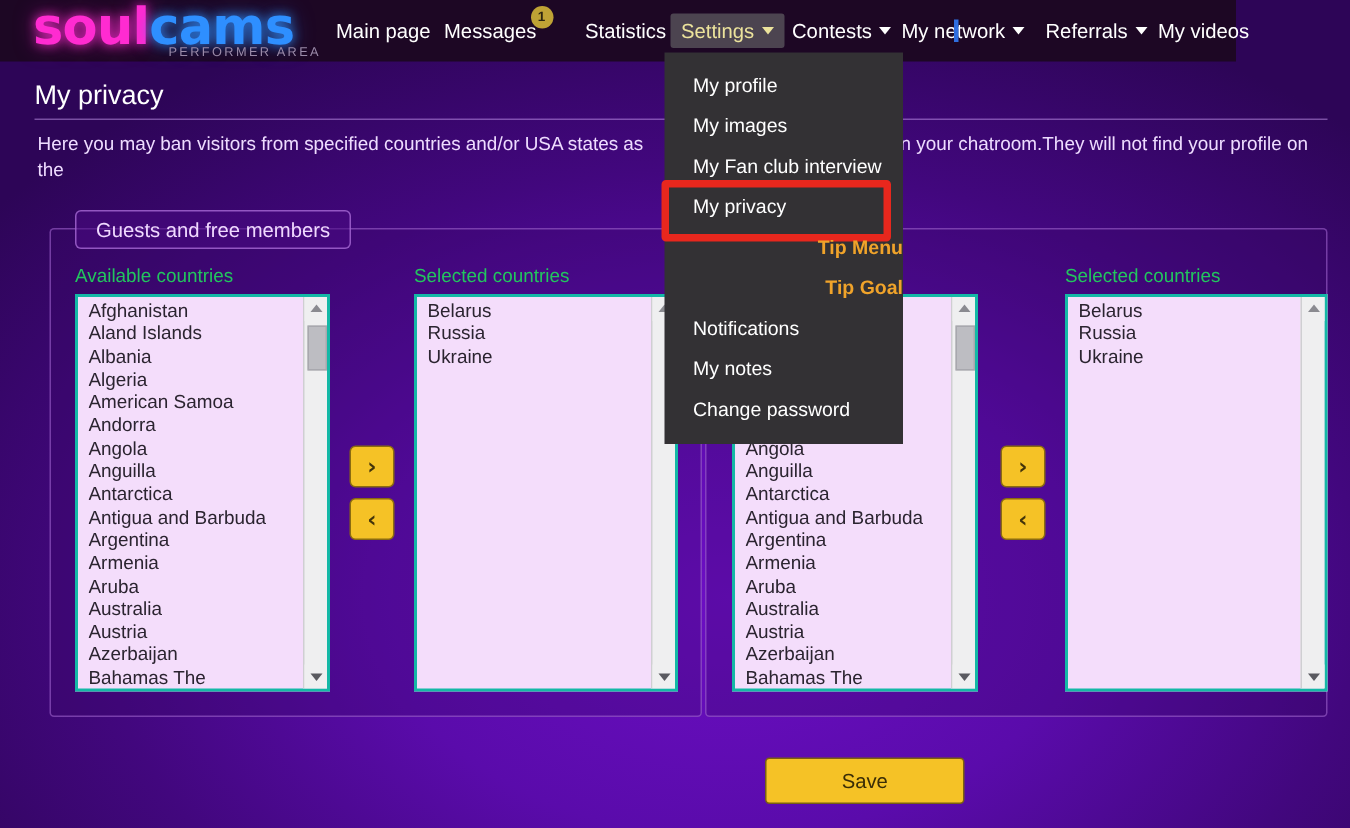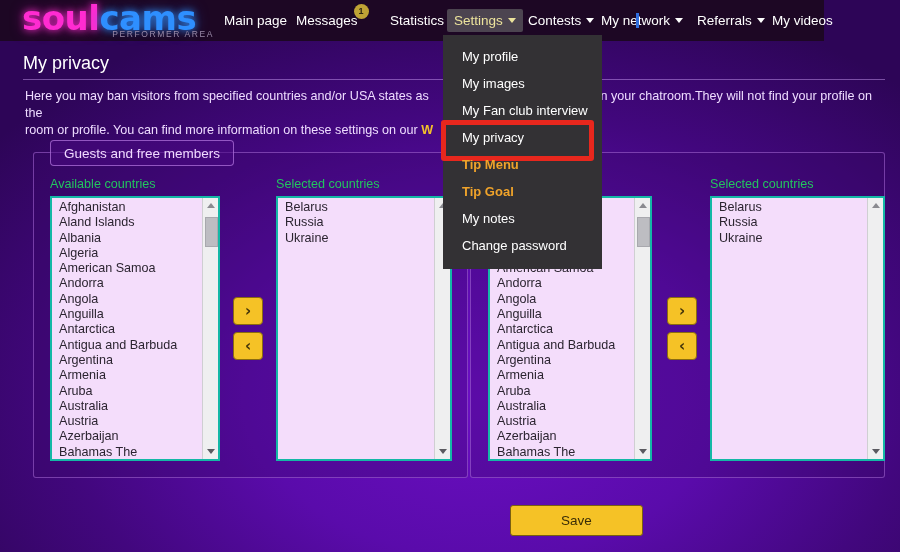--- a/index.html
+++ b/index.html
@@ -115,21 +115,21 @@
   .menuitem {
     height: 27px;
     line-height: 27px;
     padding-left: 19px;
     color: #ffffff;
     font-size: 13px;
     white-space: nowrap;
     cursor: pointer;
     position: relative;
   }
-  .menuitem.gold { color: #f0a32a; font-weight: 700; }
+  .menuitem.gold { color: #f0a32a; font-weight: 700; text-align: right; }
   .menuitem.selected::after {
     content: "";
     position: absolute;
     left: -2px; top: -4px;
     width: 143px; height: 31px;
     border: 5px solid #e8271d;
     border-radius: 3px;
     pointer-events: none;
   }
 
@@ -303,21 +303,20 @@
 
 <div class="panel" id="panel-left"></div>
 <div class="panel" id="panel-right"></div>
 
 <div id="page-title">My privacy</div>
 <div id="title-rule"></div>
 
 <div id="desc">
   <div><span>Here you may ban visitors from specified countries and/or USA states as</span>
        <span style="display:inline-block;width:168px"></span><span>n your chatroom.They will not find your profile on the</span></div>
-  <div><span>room or profile. You can find more information on these settings on our </span><span class="link">W</span></div>
 </div>
 
 <div class="tab" id="tab-guests">Guests and free members</div>
 <div class="tab" id="tab-members">s</div>
 
 <div class="list-label" style="left:50px; top:177px;">Available countries</div>
 <div class="listbox" style="left:50px; width:170px;">
   <div class="items" id="list-avail-left">
       <div>Afghanistan</div>
       <div>Aland Islands</div>
@@ -448,15 +447,16 @@
   <div class="nav-caret-artifact" style="left:636px;"></div>
 </div>
 
 <div id="dropdown">
     <div class="menuitem">My profile</div>
     <div class="menuitem">My images</div>
     <div class="menuitem">My Fan club interview</div>
     <div class="menuitem selected">My privacy</div>
     <div class="menuitem gold">Tip Menu</div>
     <div class="menuitem gold">Tip Goal</div>
+    <div class="menuitem">Notifications</div>
     <div class="menuitem">My notes</div>
     <div class="menuitem">Change password</div>
   </div>
 
 </body></html>

